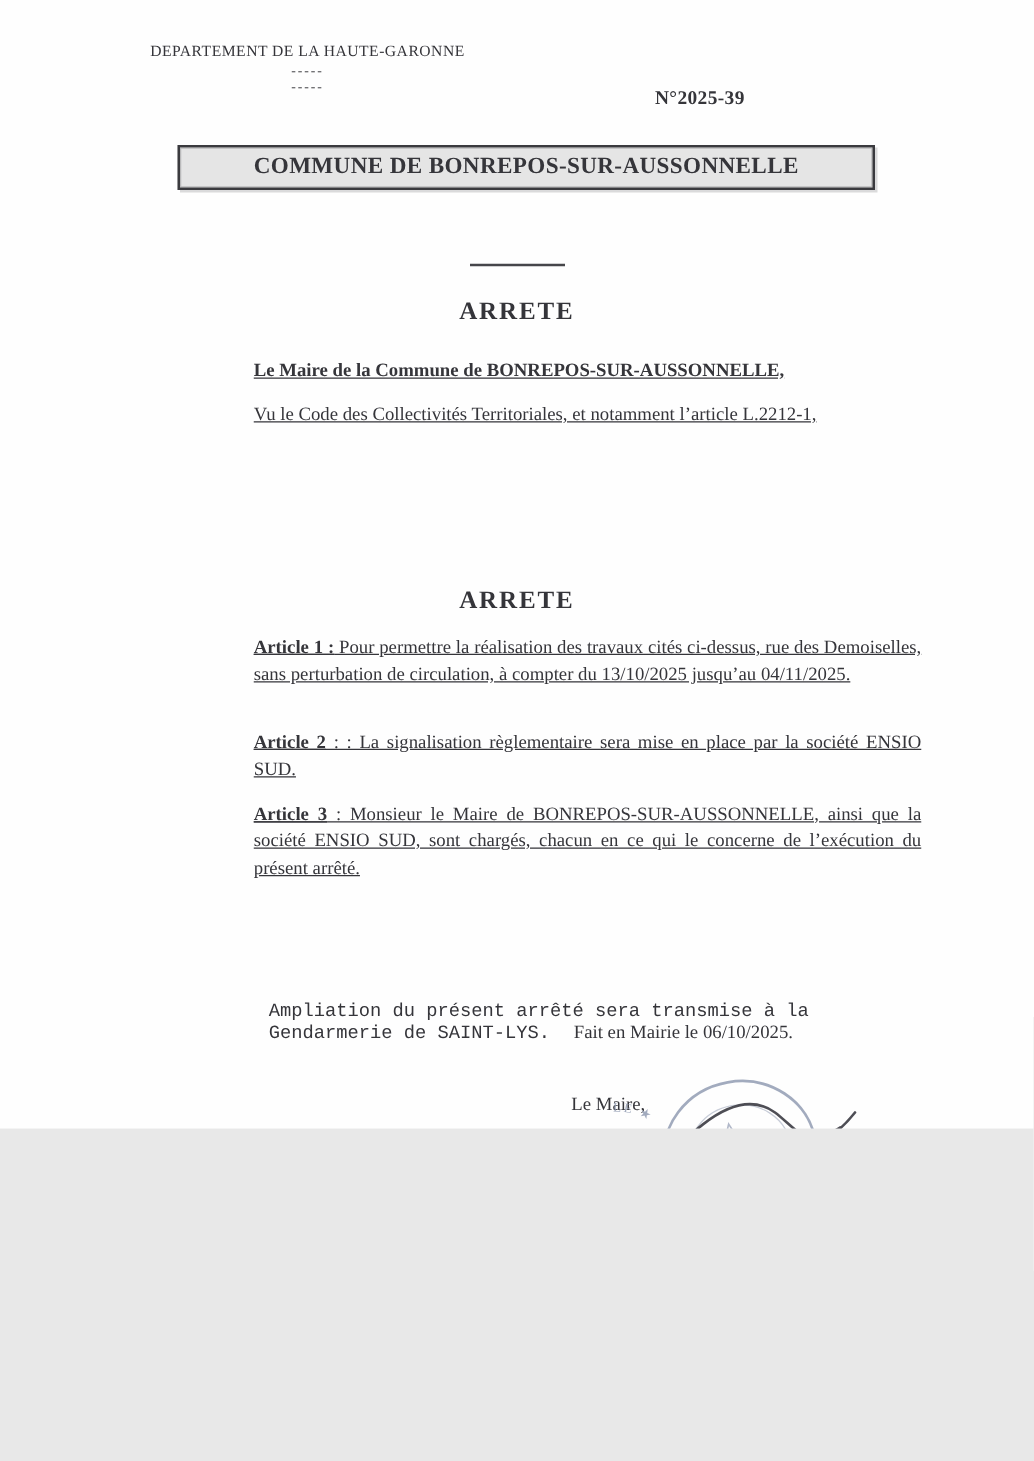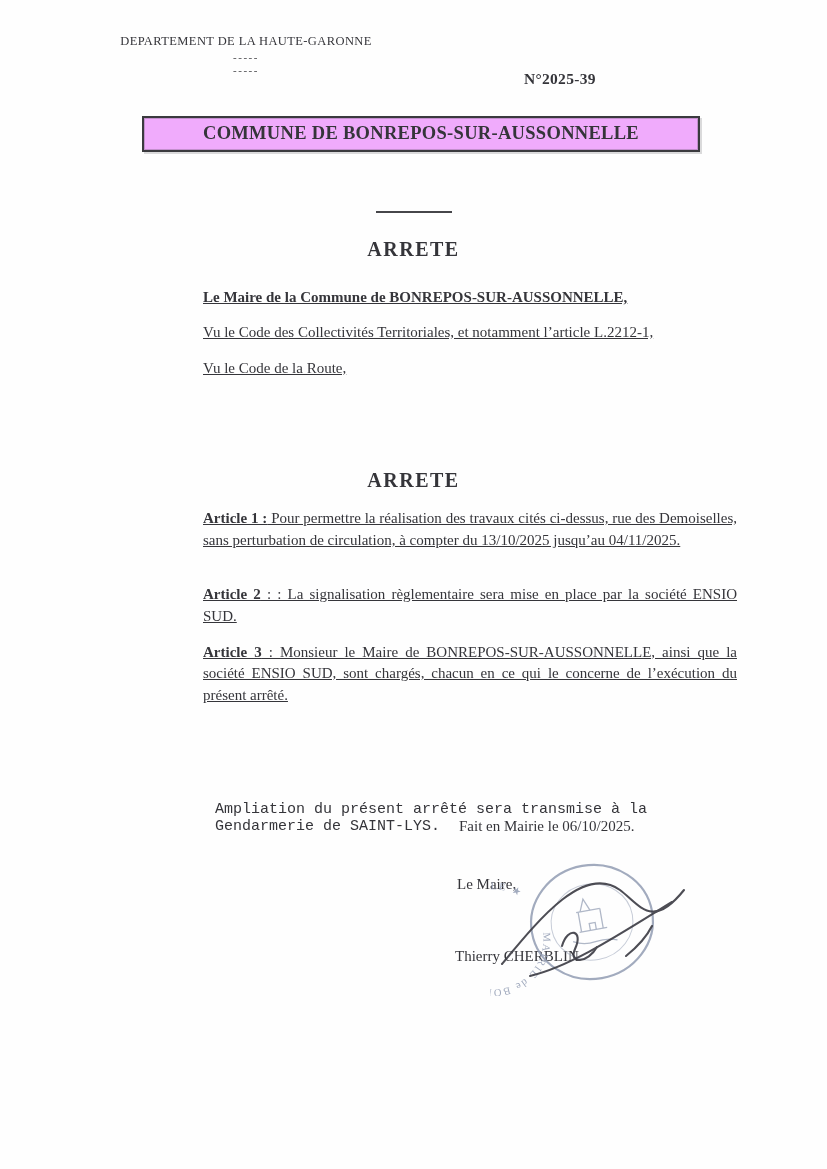--- a/index.html
+++ b/index.html
@@ -1,19 +1,19 @@
 <!DOCTYPE html>
 <html><head>
 <meta charset="utf-8">
 <style>
   html, body { margin: 0; padding: 0; background: #e8e8e8; }
   .page {
     position: relative;
     width: 827px;
-    height: 1169px;
+    height: 903px;
     margin: 0 auto;
     background: #fefefe;
     color: #35353a;
     font-family: "Liberation Serif", "DejaVu Serif", serif;
     overflow: hidden;
   }
   
   .header-left {
     position: absolute;
     left: 100px; top: 34px; width: 292px;
@@ -35,21 +35,21 @@
   .title-box {
     position: absolute;
     left: 142px; top: 116px; width: 554px;
     border: 2.5px solid #3a3a3e;
     box-shadow: inset 0 0 0 1px rgba(58,58,62,.25), 2px 2px 0 rgba(58,58,62,.18);
     padding: 5px 0 6px;
     text-align: center;
     font-weight: bold;
     font-size: 18.5px;
     letter-spacing: 0.3px;
-    background: #f0abfc;
+    background: #e5e5e5;
   }
   .subtitle {
     position: absolute;
     left: 0; top: 171px; width: 827px;
     text-align: center;
     font-weight: bold;
     font-size: 19px;
     letter-spacing: 0.2px;
   }
   .subtitle-rule {
@@ -111,21 +111,20 @@
 
   <div class="title-box">COMMUNE DE BONREPOS-SUR-AUSSONNELLE</div>
 
   <div class="subtitle-rule"></div>
 
   <div class="heading-arrete heading-1">ARRETE</div>
 
   <div class="preamble">
     <p class="intro">Le Maire de la Commune de BONREPOS-SUR-AUSSONNELLE,</p>
     <p class="vu">Vu le Code des Collectivités Territoriales, et notamment l’article L.2212-1,</p>
-    <p class="vu">Vu le Code de la Route,</p>
   </div>
 
   <div class="heading-arrete heading-2">ARRETE</div>
 
   <div class="articles">
     <p class="article"><span class="article-label">Article 1 :</span><span> Pour permettre la réalisation des travaux cités ci-dessus, rue des Demoiselles, sans perturbation de circulation, à compter du 13/10/2025 jusqu’au 04/11/2025.</span></p>
     <p class="article tight"><span class="article-label">Article 2</span><span> : : La signalisation règlementaire sera mise en place par la société ENSIO SUD.</span></p>
     <p class="article"><span class="article-label">Article 3</span><span> : Monsieur le Maire de BONREPOS-SUR-AUSSONNELLE, ainsi que la société ENSIO SUD, sont chargés, chacun en ce qui le concerne de l’exécution du présent arrêté.</span></p>
   </div>
 

